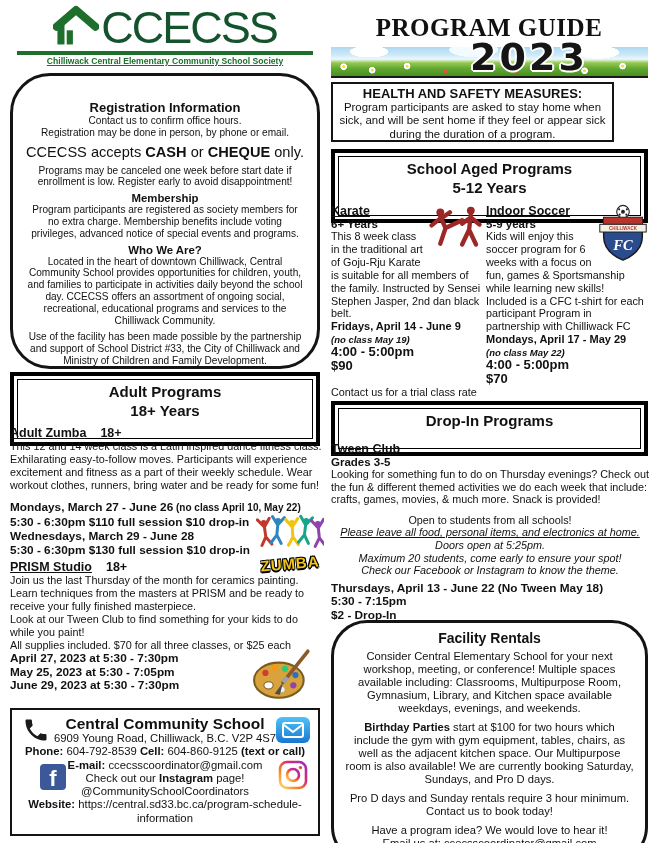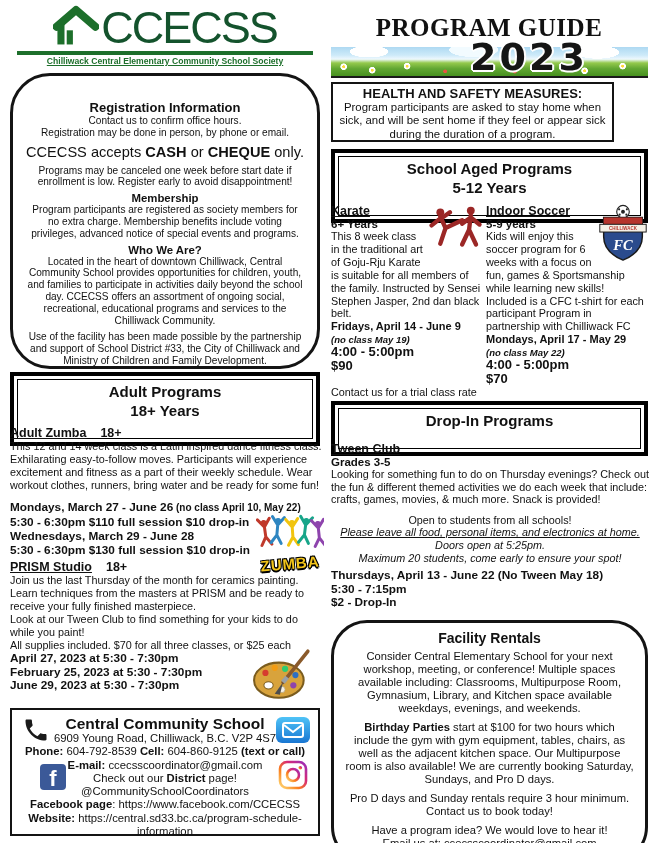--- a/index.html
+++ b/index.html
@@ -167,21 +167,21 @@
     <div class="schedline">5:30 - 6:30pm $110 full session $10 drop-in</div>
     <div class="schedline">Wednesdays, March 29 - June 28</div>
     <div class="schedline">5:30 - 6:30pm $130 full session $10 drop-in</div>
     <div class="sec-head" style="margin-top:3px;">
       <span class="t">PRISM Studio</span><span class="age">18+</span>
     </div>
     <div class="bodytxt">Join us the last Thursday of the month for ceramics painting. Learn techniques from the masters at PRISM and be ready to receive your fully finished masterpiece.</div>
     <div class="bodytxt">Look at our Tween Club to find something for your kids to do while you paint!</div>
     <div class="bodytxt">All supplies included. $70 for all three classes, or $25 each</div>
     <div class="prism-dates">April 27, 2023 at 5:30 - 7:30pm</div>
-    <div class="prism-dates">February 25, 2023 at 5:30 - 7:30pm</div>
+    <div class="prism-dates">May 25, 2023 at 5:30 - 7:05pm</div>
     <div class="prism-dates">June 29, 2023 at 5:30 - 7:30pm</div>
   </div>
 
   <div class="zumba-logo">
     <svg width="68" height="44" viewBox="0 0 68 44">
       <g transform="translate(8,10) rotate(-8)">
           <circle cy="-1" r="3" fill="#c0392b"></circle>
           <path d="M-6 -5 L0 3 L6 -5 M0 3 V13 M-5 21 L0 13 L5 21" stroke="#c0392b" stroke-width="3" fill="none" stroke-linecap="round"></path>
         </g>
       <g transform="translate(22,8) rotate(5)">
@@ -245,23 +245,22 @@
           </defs>
         <rect x="2" y="2" width="26" height="26" rx="7" fill="none" stroke="url(#igg)" stroke-width="2.6"></rect>
         <circle cx="15" cy="15" r="6" fill="none" stroke="url(#igg)" stroke-width="2.6"></circle>
         <circle cx="22.3" cy="7.7" r="1.8" fill="url(#igg)"></circle>
       </svg>
     </span>
     <div class="contact-name">Central Community School</div>
     <div class="crow">6909 Young Road, Chilliwack, B.C. V2P 4S7</div>
     <div class="crow"><b>Phone:</b><span> 604-792-8539 </span><b>Cell:</b><span> 604-860-9125 </span><b>(text or call)</b></div>
     <div class="crow"><b>E-mail:</b><span> ccecsscoordinator@gmail.com</span></div>
-    <div class="crow"><span>Check out our </span><b>District</b><span> page!</span></div>
+    <div class="crow"><span>Check out our </span><b>Instagram</b><span> page!</span></div>
     <div class="crow">@CommunitySchoolCoordinators</div>
-    <div class="crow"><b>Facebook page</b><span>: https://www.facebook.com/CCECSS</span></div>
     <div class="crow"><b>Website:</b><span> https://central.sd33.bc.ca/program-schedule-information</span></div>
   </div>
 
   <div class="rtitle">PROGRAM GUIDE SPRING</div>
   <div class="year">2023</div>
   <div class="banner"></div>
 
   <div class="health-box">
     <div class="health-title">HEALTH AND SAFETY MEASURES:</div>
     <div class="health-body">Program participants are asked to stay home when sick, and will be sent home if they feel or appear sick during the duration of a program.</div>
@@ -324,20 +323,21 @@
 
   <div class="tween">
     <div class="sec-head"><span class="t">Tween Club</span></div>
     <div style="font-size:11.5px;font-weight:bold;">Grades 3-5</div>
     <div class="tbody">Looking for something fun to do on Thursday evenings? Check out the fun &amp; different themed activities we do each week that include: crafts, games, movies, &amp; much more. Snack is provided!</div>
     <div class="gap8"></div>
     <div class="tcenter">Open to students from all schools!</div>
     <div class="trule" style="text-decoration:underline;">Please leave all food, personal items, and electronics at home.</div>
     <div class="trule">Doors open at 5:25pm.</div>
     <div class="trule">Maximum 20 students, come early to ensure your spot!</div>
+    <div class="trule">Check our Facebook or Instagram to know the theme.</div>
     <div class="gap5"></div>
     <div class="tday">Thursdays, April 13 - June 22 (No Tween May 18)</div>
     <div class="tday">5:30 - 7:15pm</div>
     <div class="tday">$2 - Drop-In</div>
   </div>
 
   <div class="facility-box">
     <div class="fac-title">Facility Rentals</div>
     <div class="fac-p">Consider Central Elementary School for your next workshop, meeting, or conference! Multiple spaces available including: Classrooms, Multipurpose Room, Gymnasium, Library, and Kitchen space available weekdays, evenings, and weekends.</div>
     <div class="fac-p"><b>Birthday Parties</b><span> start at $100 for two hours which include the gym with gym equipment, tables, chairs, as well as the adjacent kitchen space. Our Multipurpose room is also available! We are currently booking Saturday, Sundays, and Pro D days.</span></div>

